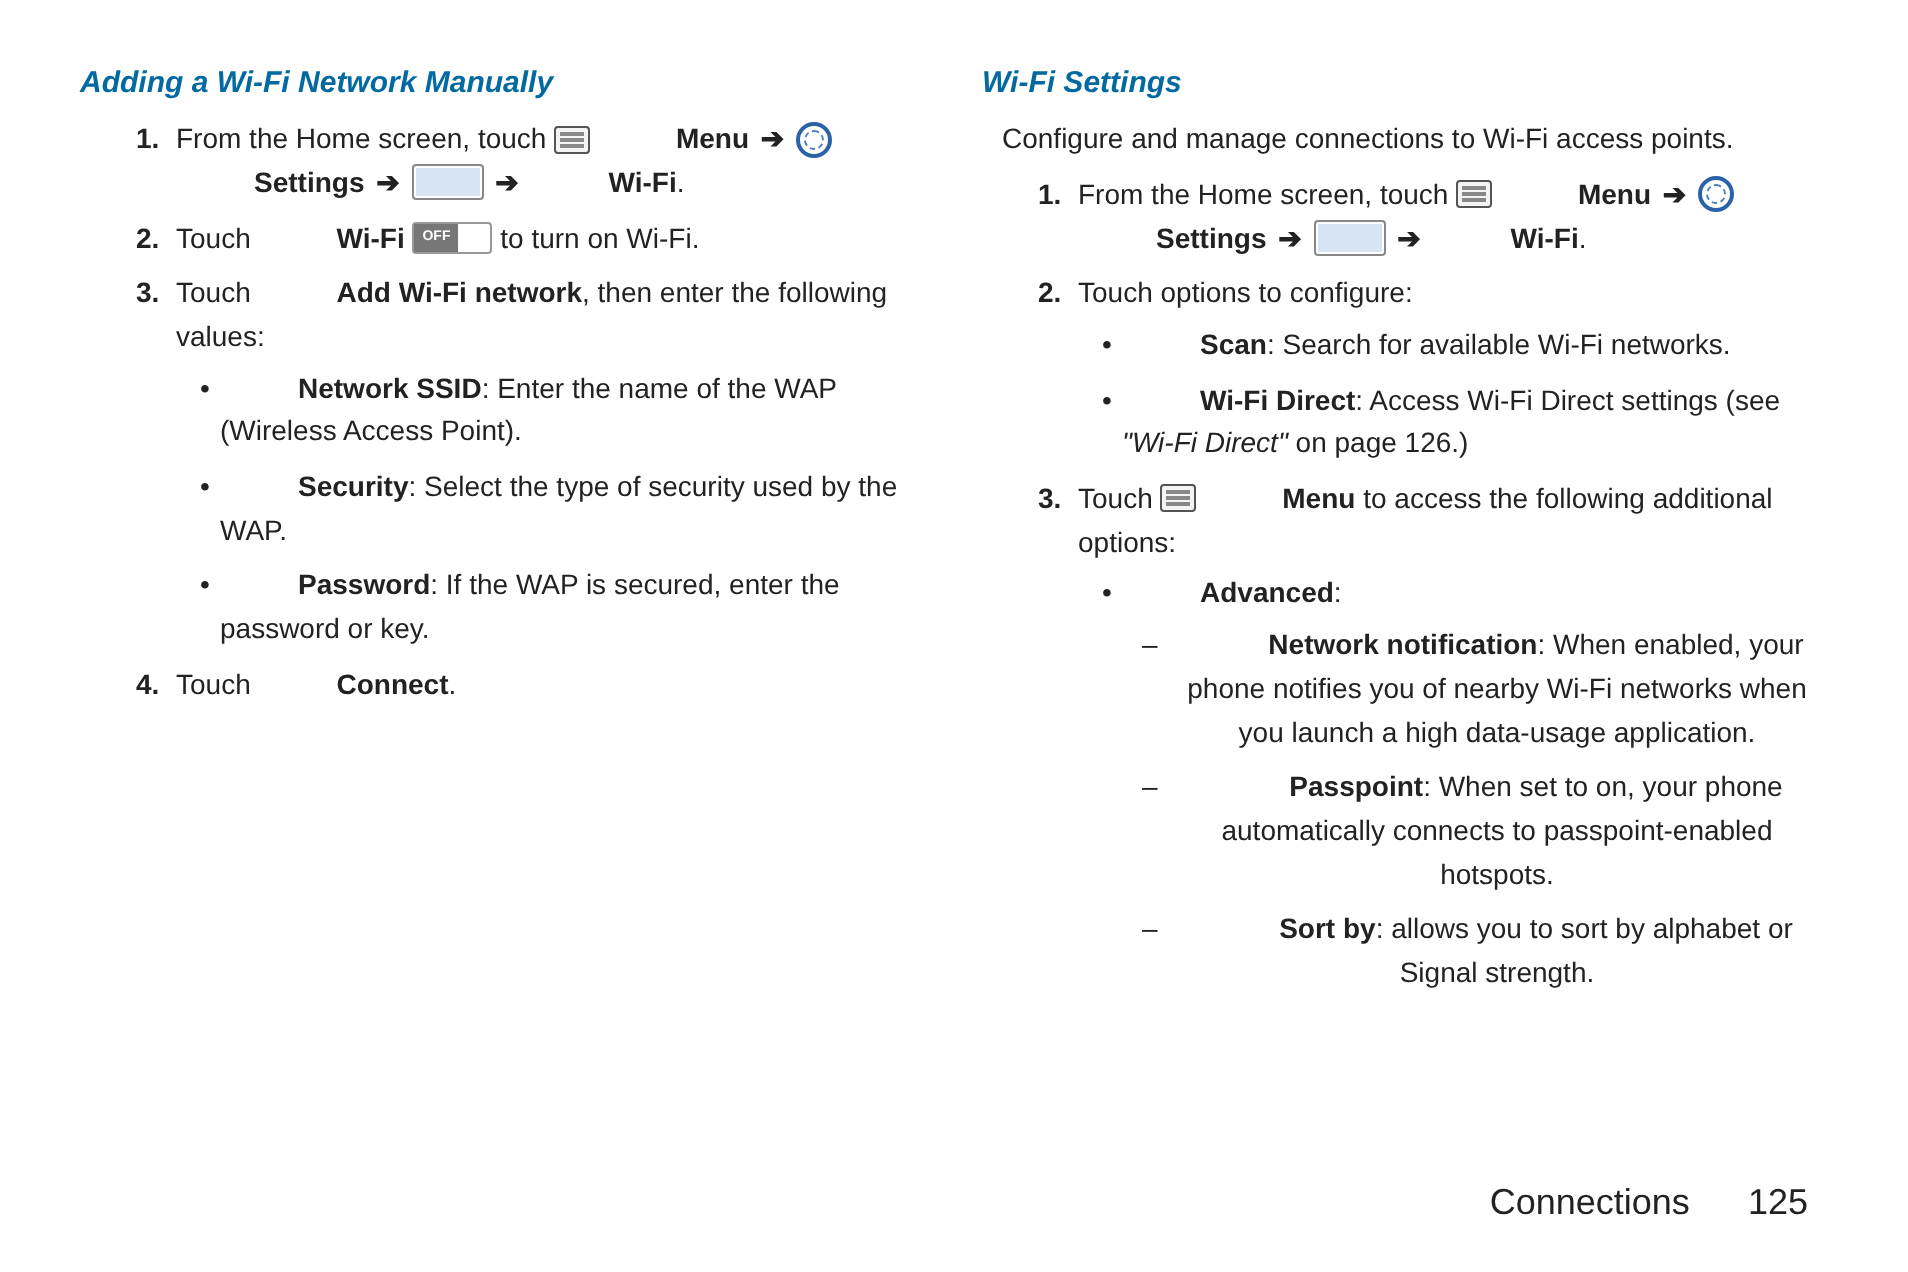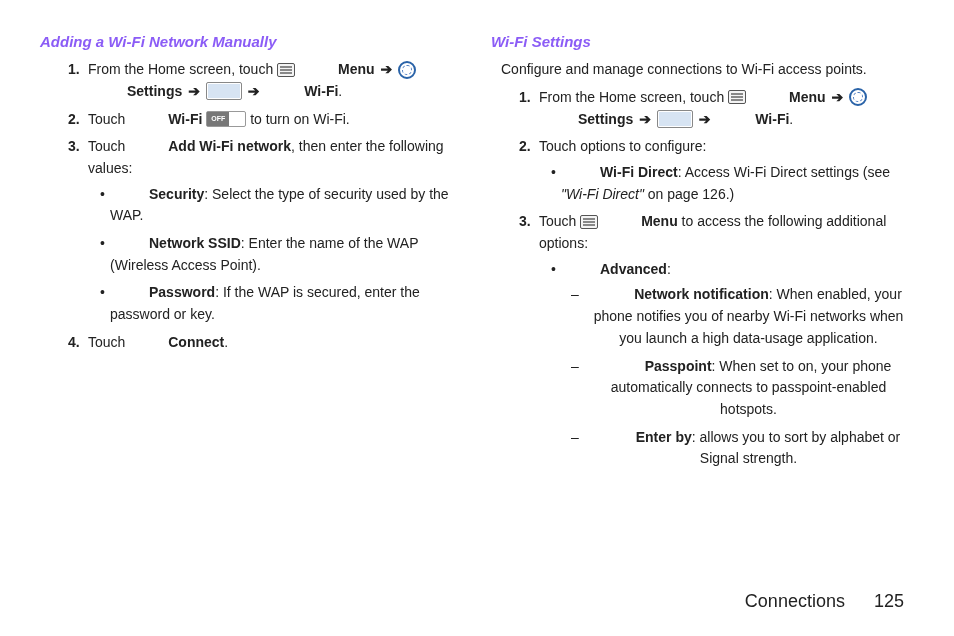--- a/index.html
+++ b/index.html
@@ -14,21 +14,21 @@
     line-height: 1.55;
   }
   .columns {
     display: flex;
     gap: 28px;
   }
   .col {
     flex: 1;
   }
   .heading {
-    color: #8b5cf6;
+    color: #0369a1;
     font-weight: bold;
     font-style: italic;
     font-size: 15px;
     margin: 0 0 6px 0;
   }
   ol.steps {
     list-style: none;
     padding: 0 0 0 28px;
     margin: 0;
   }
@@ -164,22 +164,22 @@
       <li><span class="num">2.</span>
         <span>Touch </span>
         <b>Wi-Fi</b>
         <span class="icon icon-off"></span>
         <span> to turn on Wi-Fi.</span>
       </li>
       <li><span class="num">3.</span>
         <span>Touch </span>
         <b>Add Wi-Fi network</b><span>, then enter the following values:</span>
         <ul class="bullets">
+          <li><b>Network SSID</b><span>: Enter the name of the WAP (Wireless Access Point).</span></li>
           <li><b>Security</b><span>: Select the type of security used by the WAP.</span></li>
-          <li><b>Network SSID</b><span>: Enter the name of the WAP (Wireless Access Point).</span></li>
           <li><b>Password</b><span>: If the WAP is secured, enter the password or key.</span></li>
         </ul>
       </li>
       <li><span class="num">4.</span>
         <span>Touch </span>
         <b>Connect</b><span>.</span>
       </li>
     </ol>
   </div>
 
@@ -195,34 +195,35 @@
         <span class="icon icon-settings"></span>
         <b>Settings</b>
         <span class="arrow">➔</span>
         <span class="icon icon-connections"></span>
         <span class="arrow">➔</span>
         <b>Wi-Fi</b>.
       </li>
       <li><span class="num">2.</span>
         <span>Touch options to configure:</span>
         <ul class="bullets">
+          <li><b>Scan</b><span>: Search for available Wi-Fi networks.</span></li>
           <li><b>Wi-Fi Direct</b><span>: Access Wi-Fi Direct settings (see </span><span class="italic">"Wi-Fi Direct"</span><span> on page 126.)</span></li>
         </ul>
       </li>
       <li><span class="num">3.</span>
         <span>Touch </span>
         <span class="icon icon-menu"></span>
         <b>Menu</b>
         <span> to access the following additional options:</span>
         <ul class="bullets">
           <li><b>Advanced</b><span>:</span>
             <ul class="dashes">
               <li><b>Network notification</b><span>: When enabled, your phone notifies you of nearby Wi-Fi networks when you launch a high data-usage application.</span></li>
               <li><b>Passpoint</b><span>: When set to on, your phone automatically connects to passpoint-enabled hotspots.</span></li>
-              <li><b>Enter by</b><span>: allows you to sort by alphabet or Signal strength.</span></li>
+              <li><b>Sort by</b><span>: allows you to sort by alphabet or Signal strength.</span></li>
             </ul>
           </li>
         </ul>
       </li>
     </ol>
   </div>
 </div>
 
 <div class="footer">
   <span>Connections</span>

